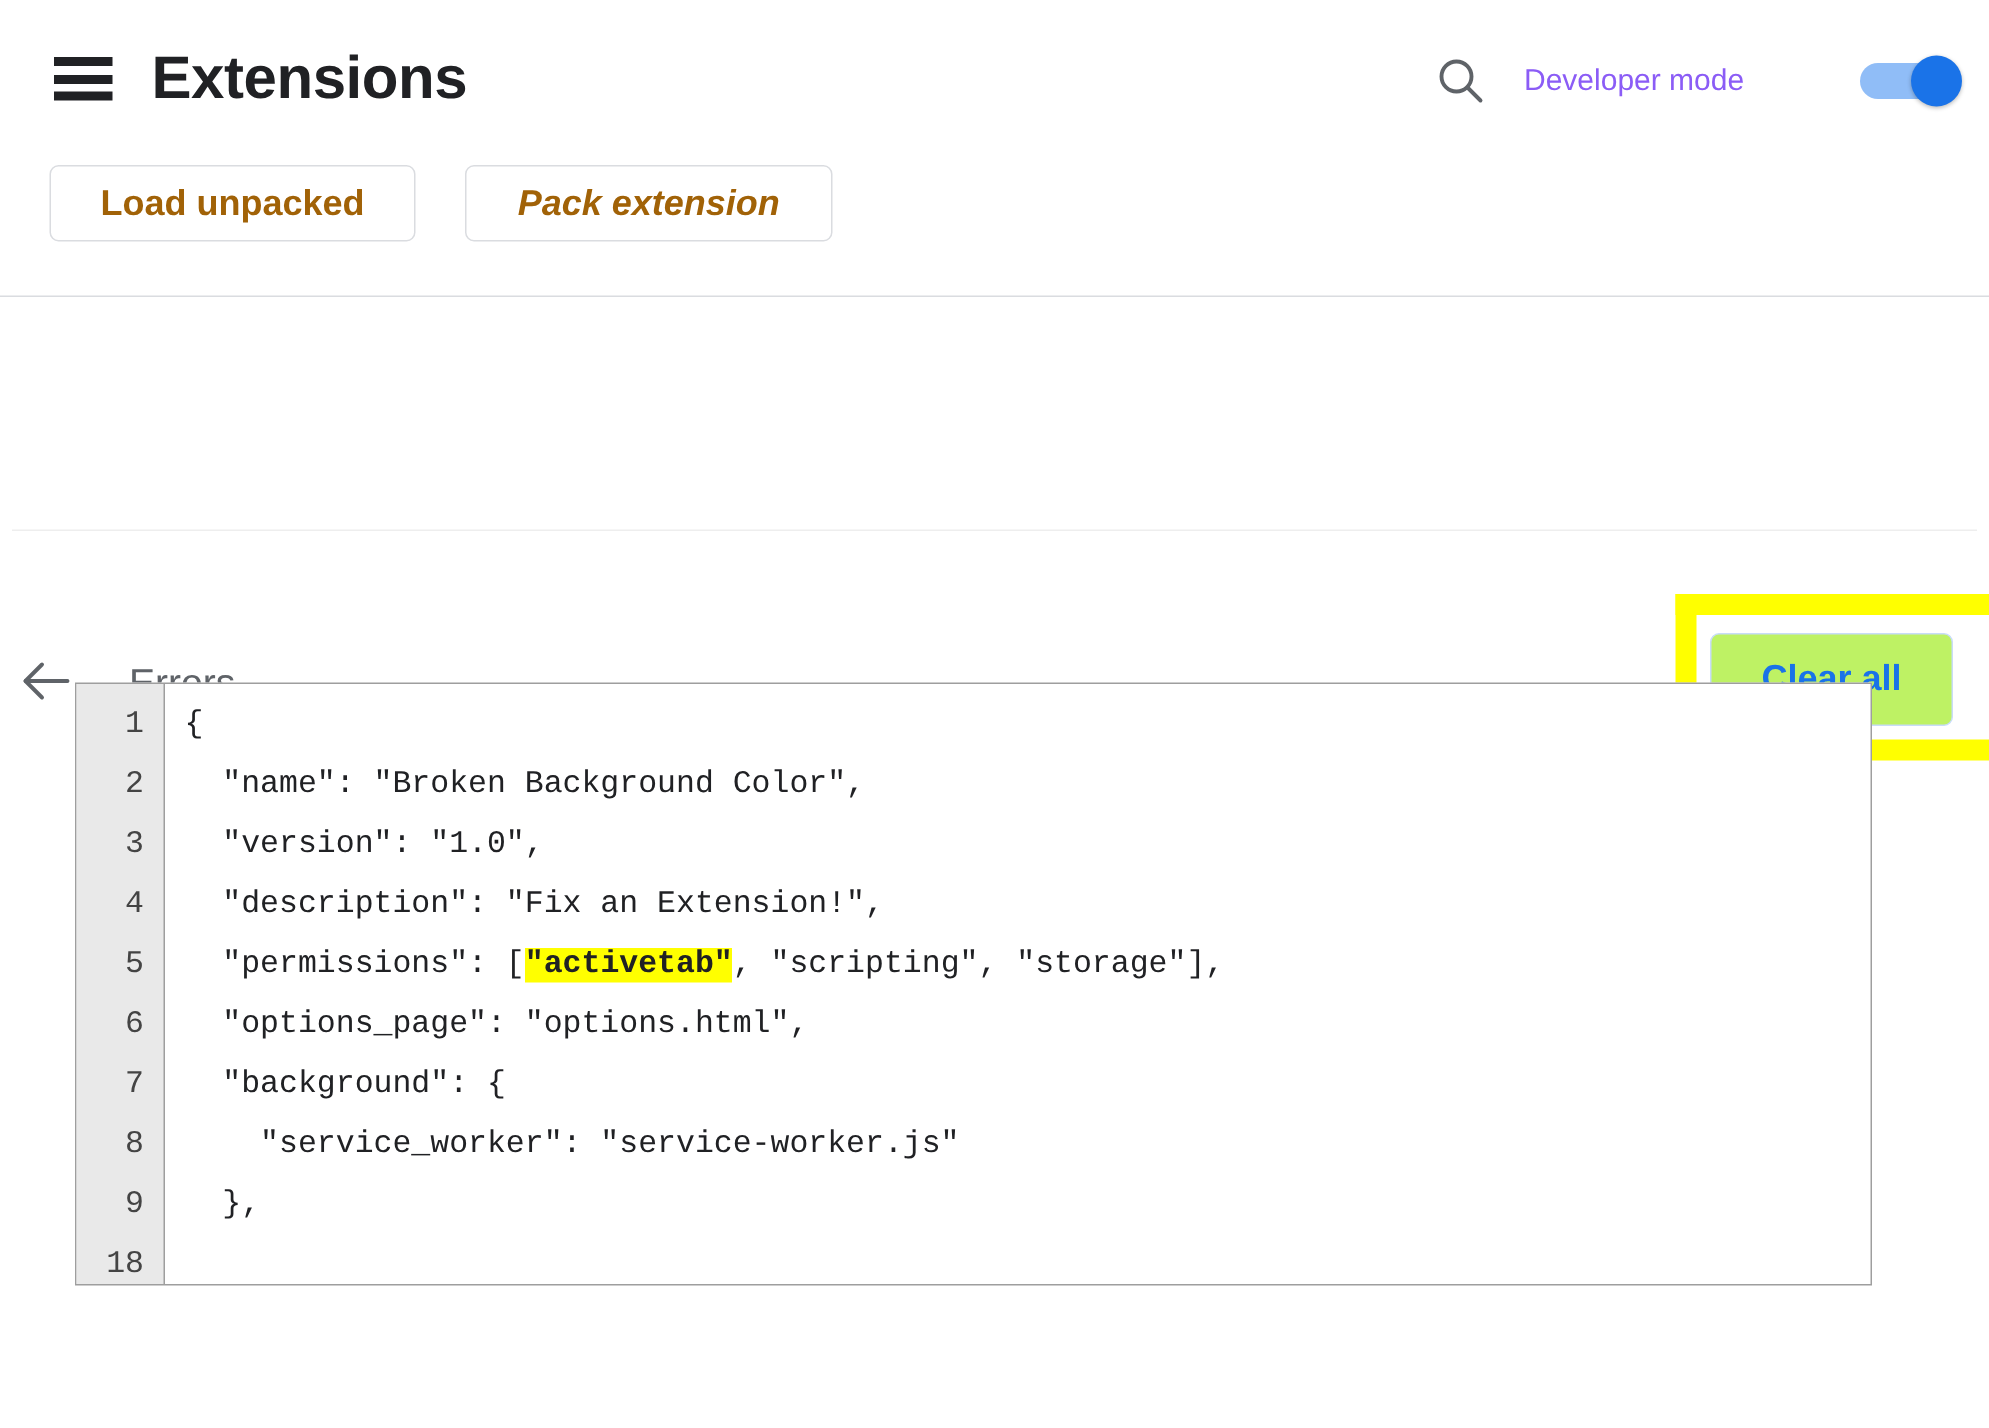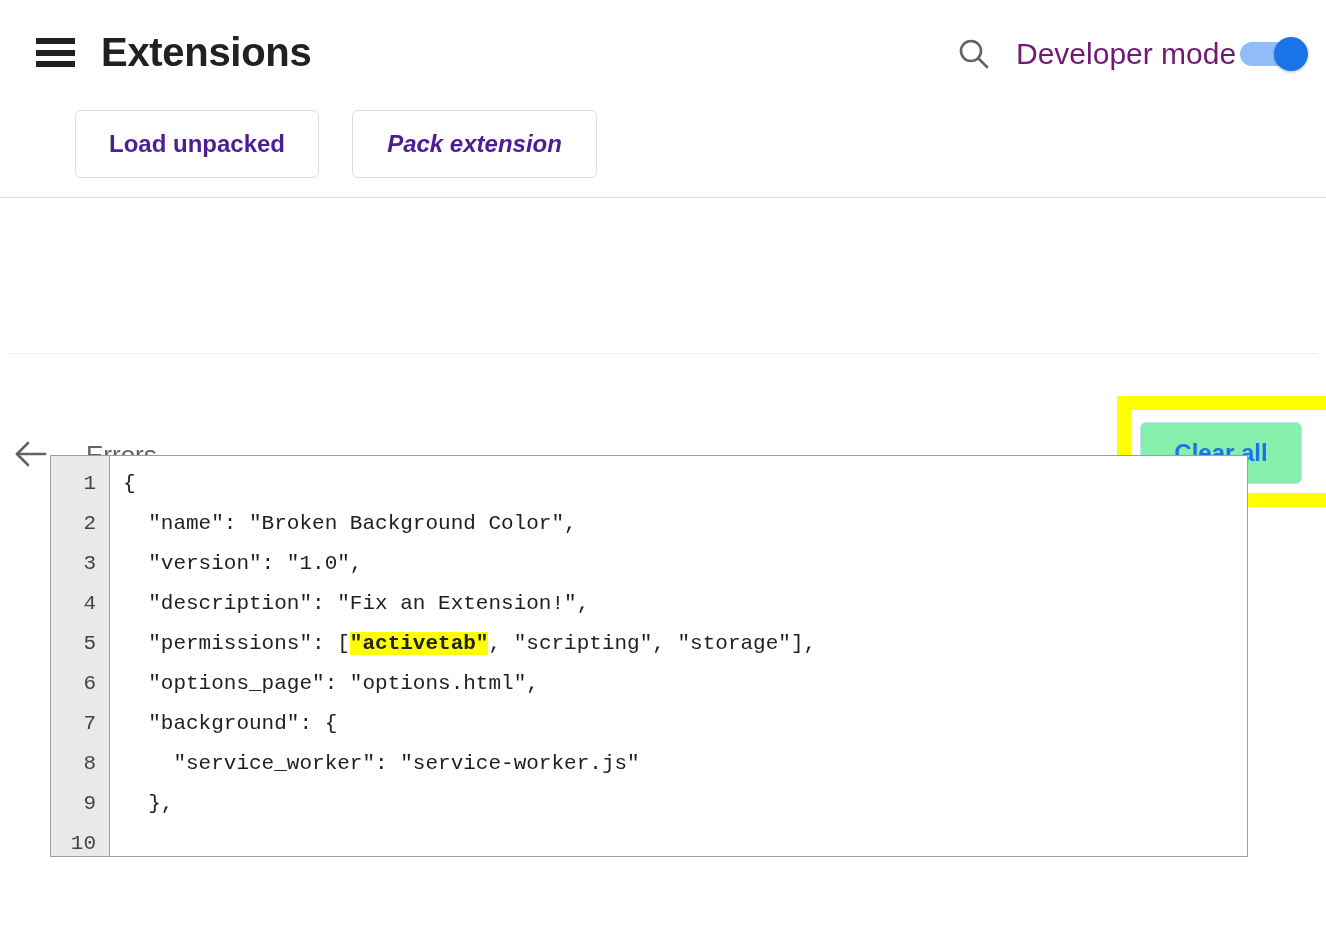--- a/index.html
+++ b/index.html
@@ -60,22 +60,22 @@
     left: 957px;
     top: 21px;
     width: 34px;
     height: 34px;
     cursor: pointer;
   }
   .dev-mode-label {
     position: absolute;
     left: 1016px;
     top: 22px;
-    font-size: 30px;
-    color: #701a75;
+    font-size: 20px;
+    color: #8b5cf6;
     line-height: 32px;
     white-space: nowrap;
   }
   .toggle {
     position: absolute;
     left: 1240px;
     top: 21px;
     width: 68px;
     height: 34px;
     cursor: pointer;
@@ -103,35 +103,34 @@
   .action-row {
     position: absolute;
     left: 0;
     top: 110px;
     width: 1326px;
     height: 70px;
   }
   .action-btn {
     position: absolute;
     top: 0;
-    height: 68px;
+    height: 51px;
     border: 1px solid #dadce0;
     border-radius: 6px;
     background: #ffffff;
-    color: #4c1d95;
+    color: #a16207;
     font-family: "Liberation Sans", sans-serif;
     font-size: 24px;
     font-weight: bold;
     cursor: pointer;
     padding: 0;
     display: flex;
     align-items: center;
     justify-content: center;
     box-sizing: border-box;
-    margin-left: 42px;
   }
   #btn-load-unpacked { left: 33px;  width: 244px; }
   #btn-pack-extension { left: 310px; width: 245px; font-style: italic; }
   #btn-update        { left: 588px; width: 150px; }
 
   .divider-full {
     position: absolute;
     left: 0;
     top: 197px;
     width: 1326px;
@@ -175,21 +174,21 @@
     pointer-events: none;
   }
   .clear-all-btn {
     position: absolute;
     left: 1140px;
     top: 224px;
     width: 162px;
     height: 62px;
     border: 1px solid #c8dcf8;
     border-radius: 6px;
-    background: #86efac;
+    background: #bef264;
     color: #1a73e8;
     font-family: "Liberation Sans", sans-serif;
     font-size: 24px;
     font-weight: bold;
     cursor: pointer;
     display: flex;
     align-items: center;
     justify-content: center;
     padding: 0;
     box-sizing: border-box;
@@ -382,21 +381,21 @@
   <div class="gutter">
     <div class="ln">1</div>
     <div class="ln">2</div>
     <div class="ln">3</div>
     <div class="ln">4</div>
     <div class="ln">5</div>
     <div class="ln">6</div>
     <div class="ln">7</div>
     <div class="ln">8</div>
     <div class="ln">9</div>
-    <div class="ln">10</div>
+    <div class="ln">18</div>
   </div>
   <div class="code-area">
     <div class="cl">{</div>
     <div class="cl">  "name": "Broken Background Color",</div>
     <div class="cl">  "version": "1.0",</div>
     <div class="cl">  "description": "Fix an Extension!",</div>
     <div class="cl"><span>  "permissions": [</span><mark>"activetab"</mark><span>, "scripting", "storage"],</span></div>
     <div class="cl">  "options_page": "options.html",</div>
     <div class="cl">  "background": {</div>
     <div class="cl">    "service_worker": "service-worker.js"</div>

